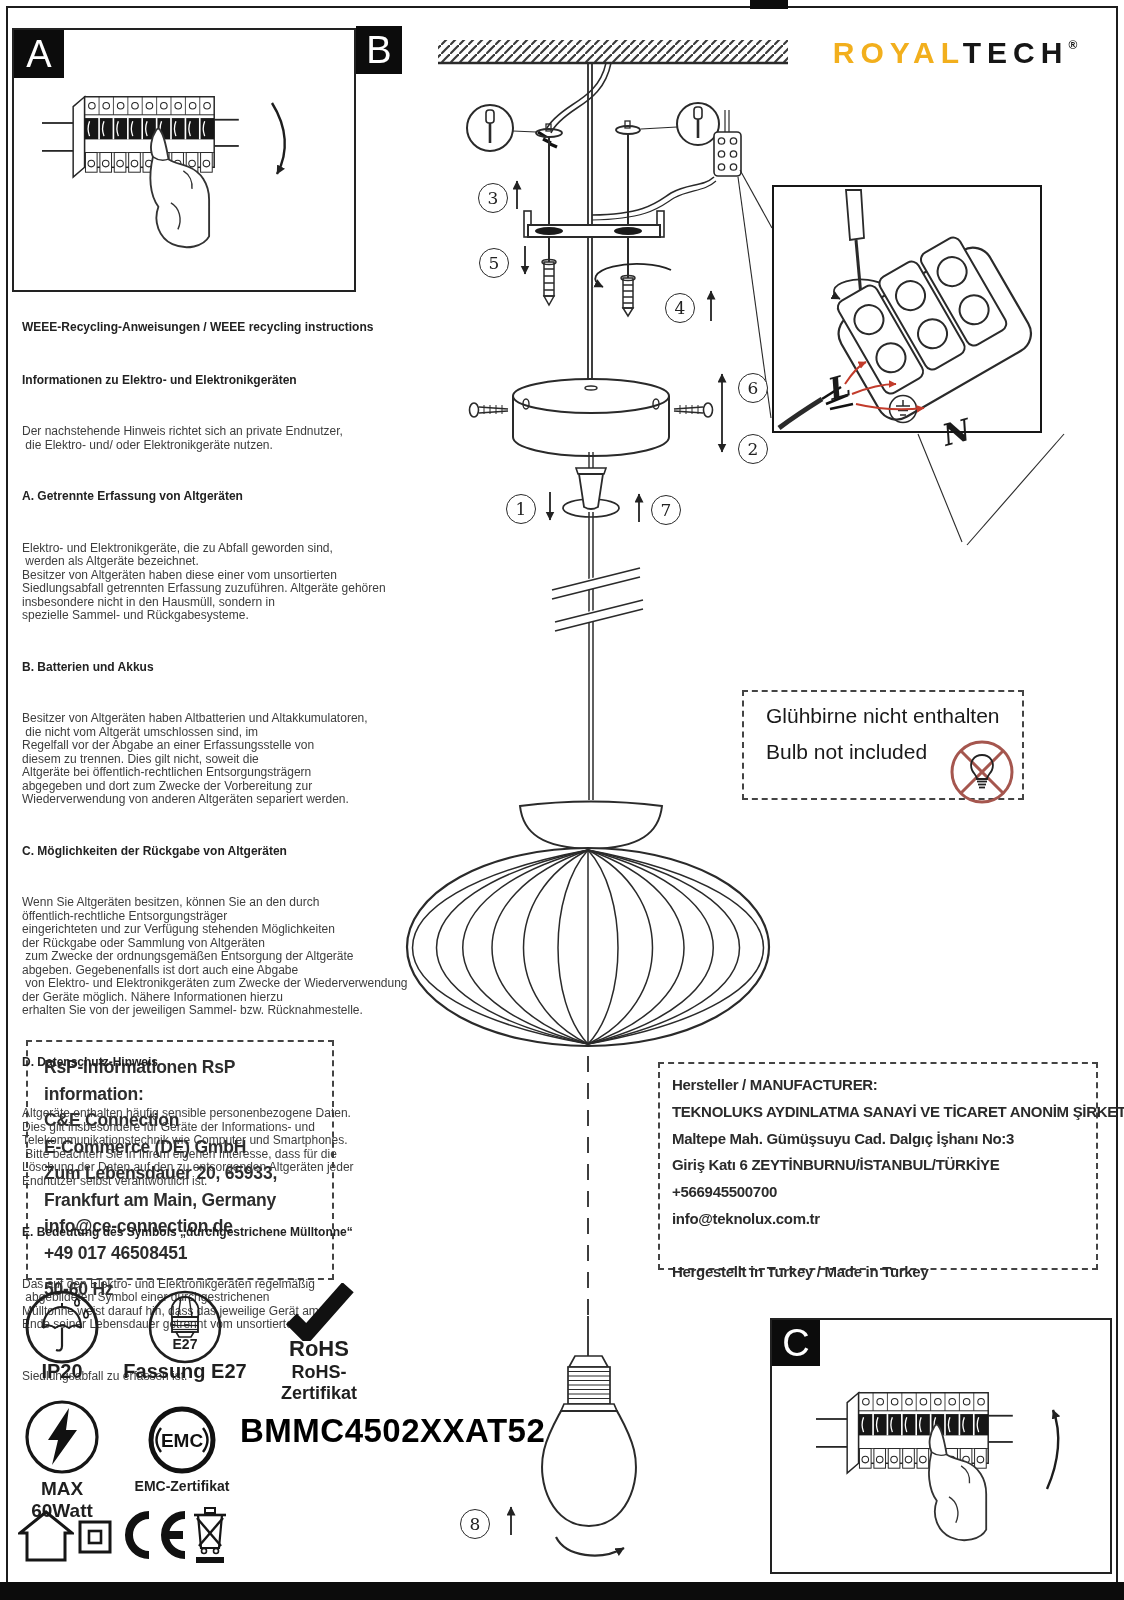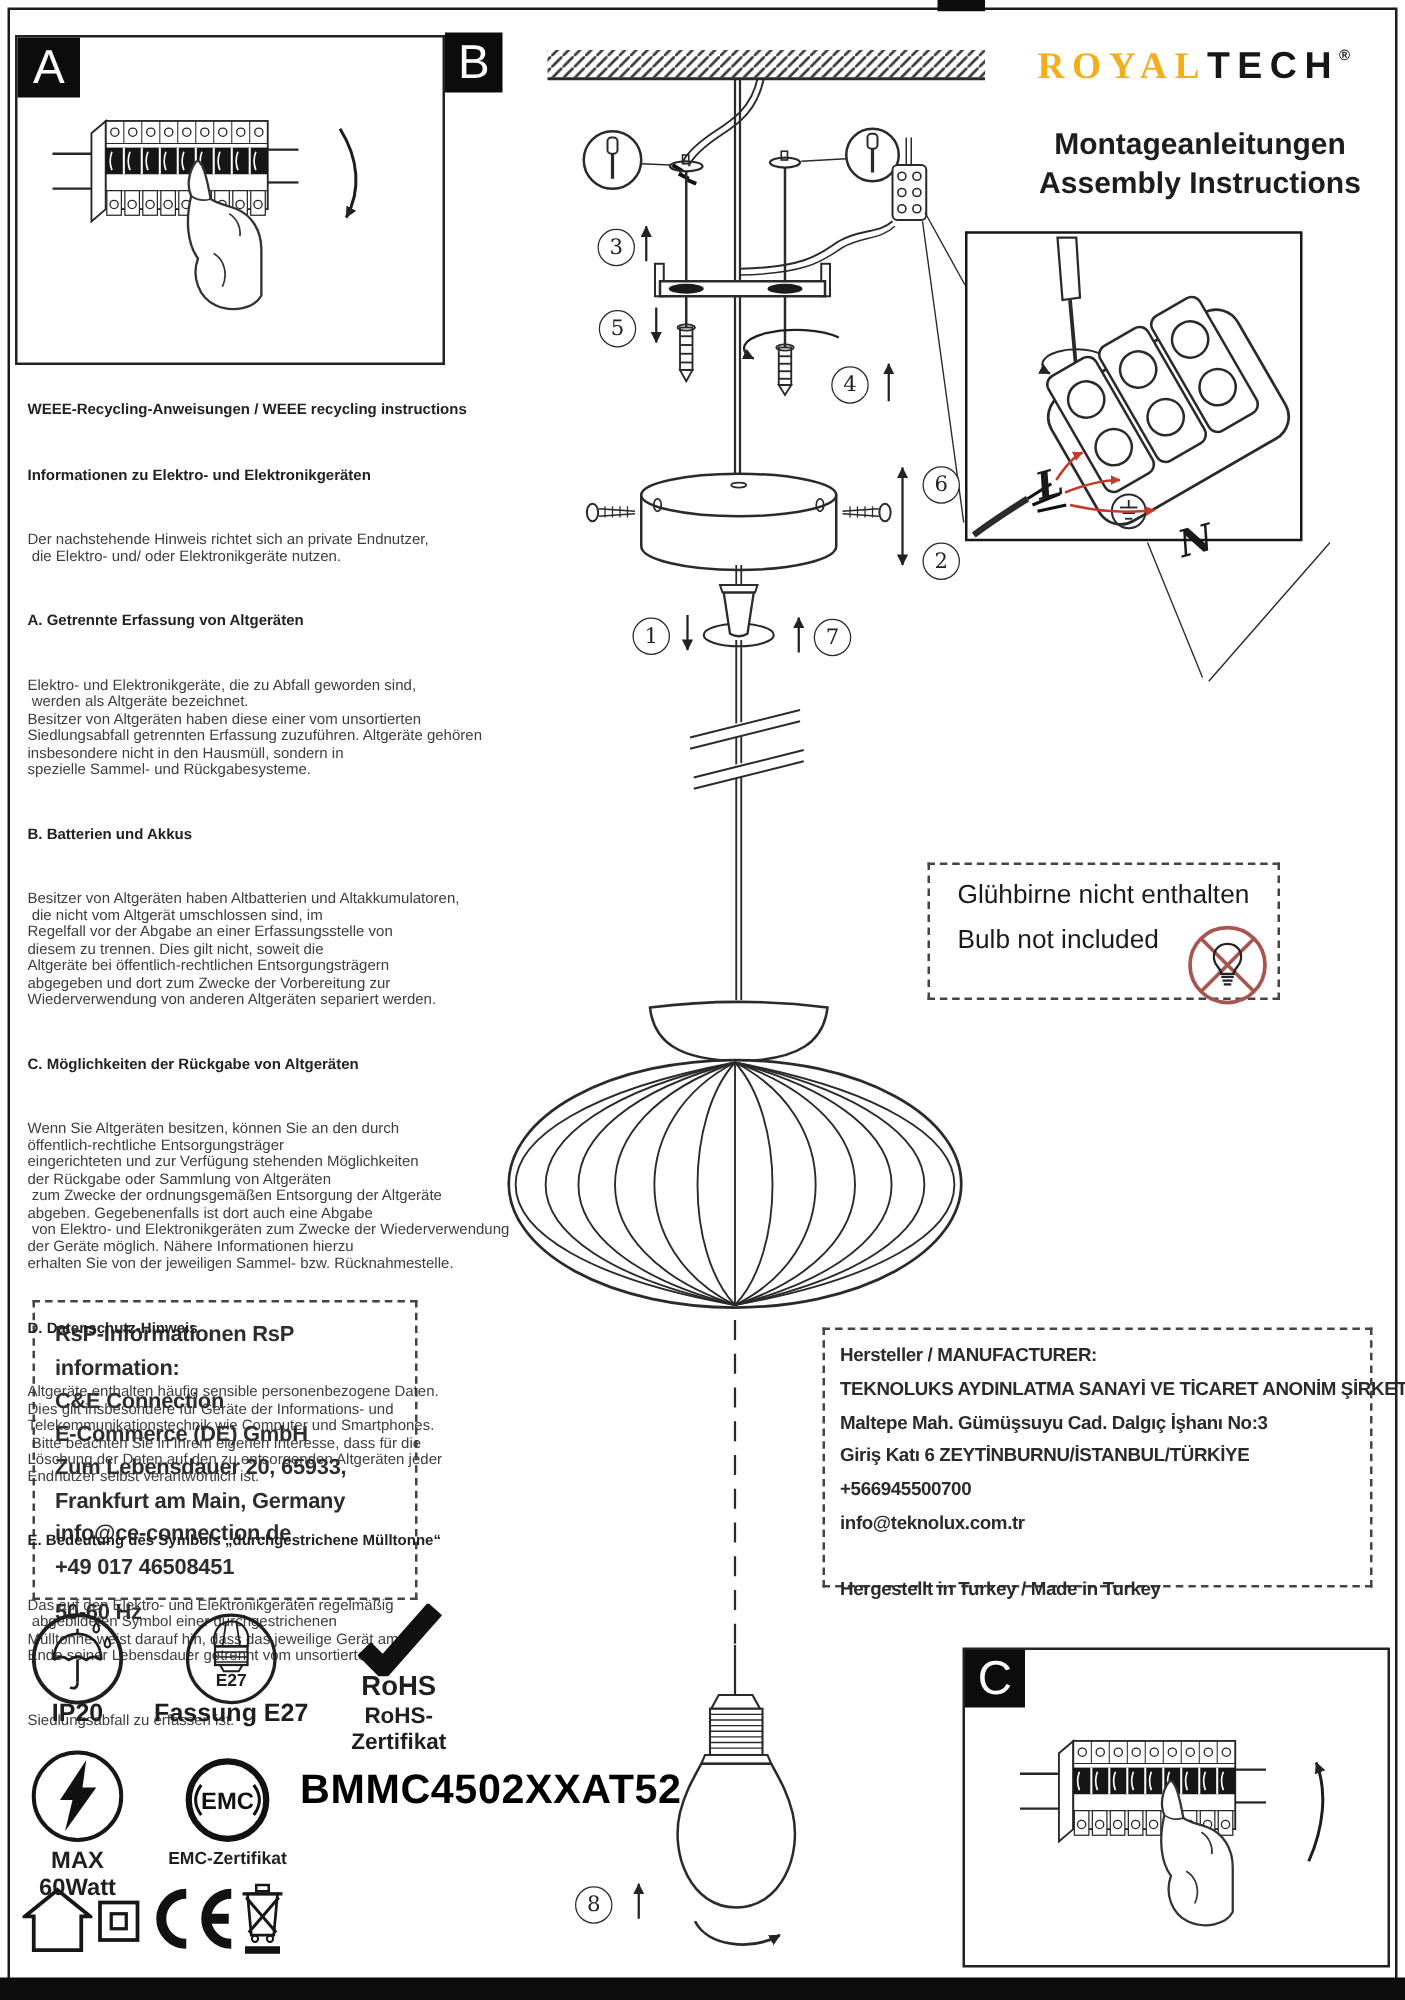--- a/index.html
+++ b/index.html
@@ -10,21 +10,21 @@
   .art{position:absolute;left:0;top:0;z-index:1;}
   .frame{position:absolute;inset:6px;border:2.5px solid #1c1c1c;z-index:2;pointer-events:none;}
   .box{position:absolute;z-index:2;background:transparent;}
   .solid2{border:2px solid #222;}
   .solid25{border:2.5px solid #161616;}
   .dash{border:2px dashed #444;}
   .plabel{position:absolute;z-index:4;background:#0c0c0c;color:#fff;display:flex;align-items:center;justify-content:center;
           font-family:"Liberation Sans",sans-serif;font-weight:400;font-size:38px;}
   .z3{z-index:3;}
   .brand{font-weight:700;font-size:30px;letter-spacing:6px;white-space:nowrap;}
-  .brand .royal{color:#F2AF1D;font-family:Liberation Serif, serif;}
+  .brand .royal{color:#F2AF1D;}
   .brand .tech{color:#161616;}
   .brand .reg{font-size:12px;vertical-align:14px;letter-spacing:0;color:#161616;}
   .titles{font-size:24px;font-weight:600;color:#1d1d1d;text-align:center;line-height:31px;}
   .weee{font-size:12px;line-height:13.5px;color:#3d3d3d;white-space:pre;}
   .weee .wh{font-weight:700;color:#222;margin-bottom:12px;}
   .weee .wt{font-weight:700;color:#222;margin:0 0 11px 0;}
   .weee .wb{margin:0 0 11px 0;}
   .rsp{font-size:17.5px;font-weight:600;line-height:26.5px;color:#2d2d2d;letter-spacing:-0.2px;}
   .rsp .mt{margin-top:10px;}
   .man{font-size:15px;font-weight:700;line-height:26.8px;color:#2b2b2b;letter-spacing:-0.3px;white-space:nowrap;}
@@ -388,24 +388,20 @@
   <div class="box solid2" style="left:12px;top:28px;width:340px;height:260px"></div>
   <div class="box solid25" style="left:772px;top:185px;width:266px;height:244px"></div>
   <div class="box solid2" style="left:770px;top:1318px;width:338px;height:252px"></div>
 
   <div class="plabel" style="left:14px;top:30px;width:50px;height:48px">A</div>
   <div class="plabel" style="left:356px;top:26px;width:46px;height:48px">B</div>
   <div class="plabel" style="left:772px;top:1320px;width:48px;height:46px">C</div>
 
   <div class="abs brand z3" style="left:800px;top:36px;width:310px;text-align:center">
     <span class="royal">ROYAL</span><span class="tech">TECH</span><span class="reg">®</span>
-  </div>
-  <div class="abs titles z3" style="left:820px;top:100px;width:280px">
-    <div>Montageanleitungen</div>
-    <div>Assembly Instructions</div>
   </div>
 
   <div class="abs weee z3" style="left:22px;top:294px;width:450px">
     <div class="wh">WEEE-Recycling-Anweisungen / WEEE recycling instructions</div>
     <div class="wt">Informationen zu Elektro- und Elektronikgeräten</div>
     <div class="wb">Der nachstehende Hinweis richtet sich an private Endnutzer,
  die Elektro- und/ oder Elektronikgeräte nutzen.</div>
     <div class="wt">A. Getrennte Erfassung von Altgeräten</div>
     <div class="wb">Elektro- und Elektronikgeräte, die zu Abfall geworden sind,
  werden als Altgeräte bezeichnet.

